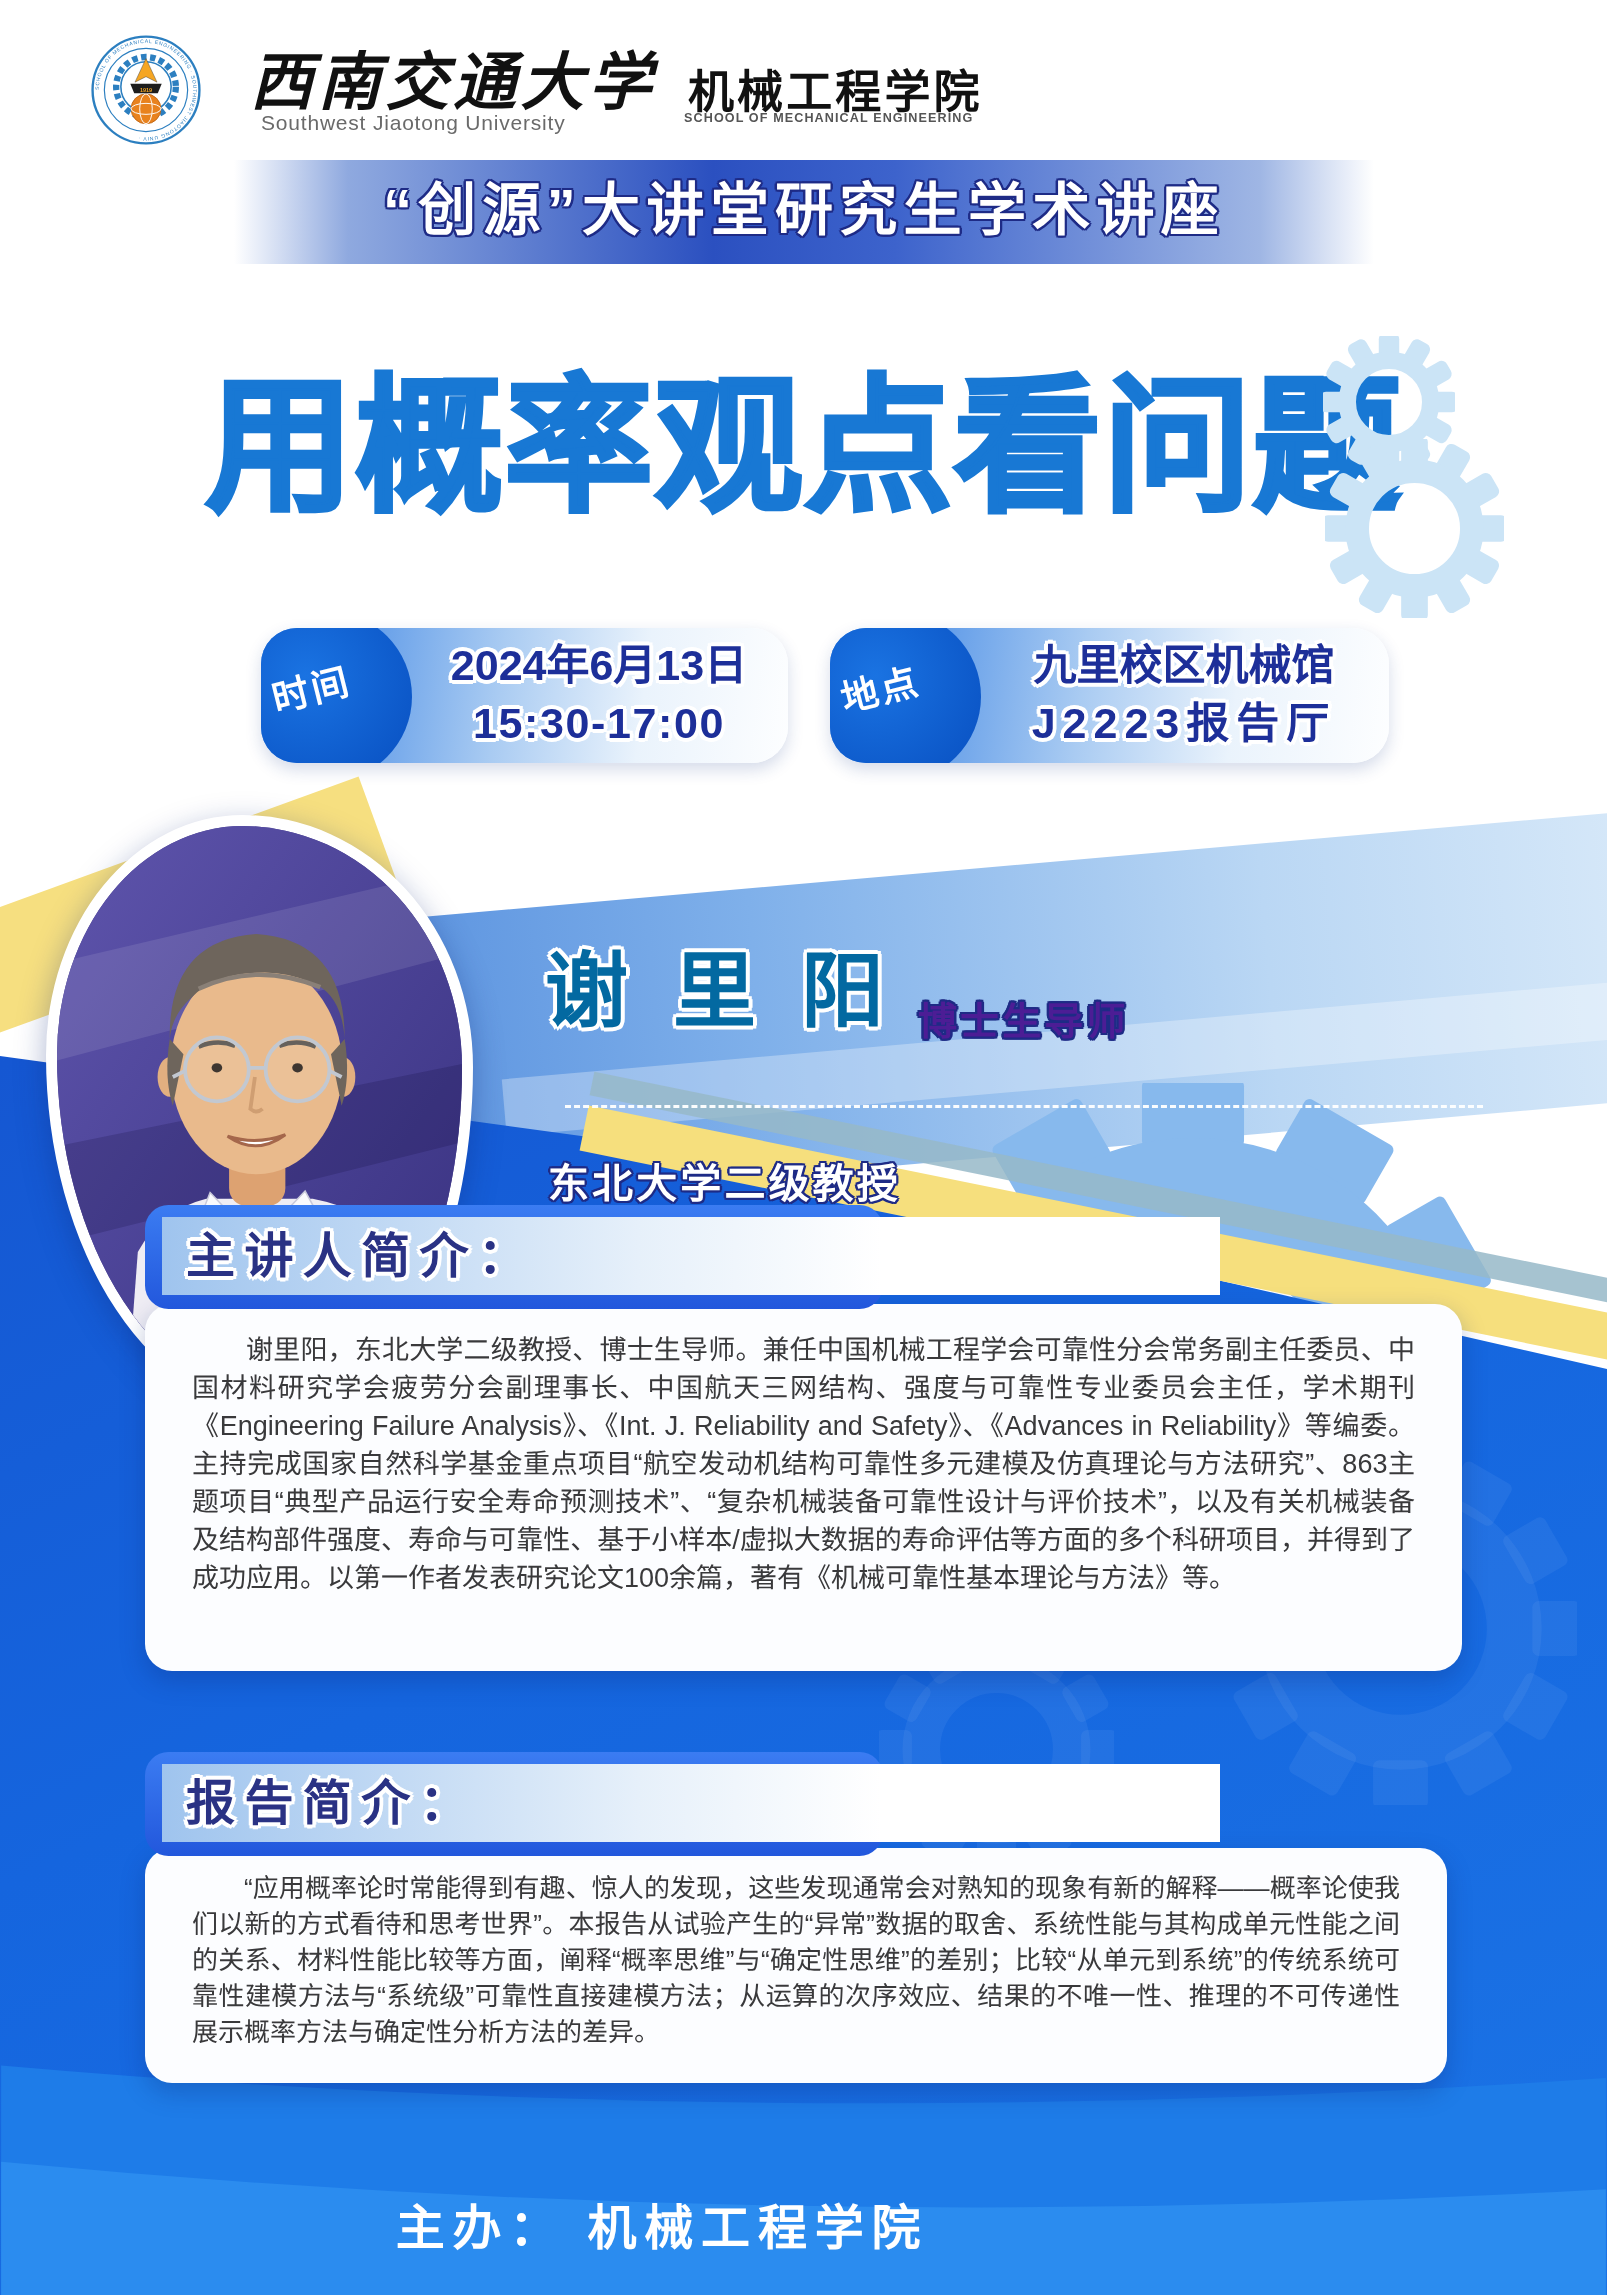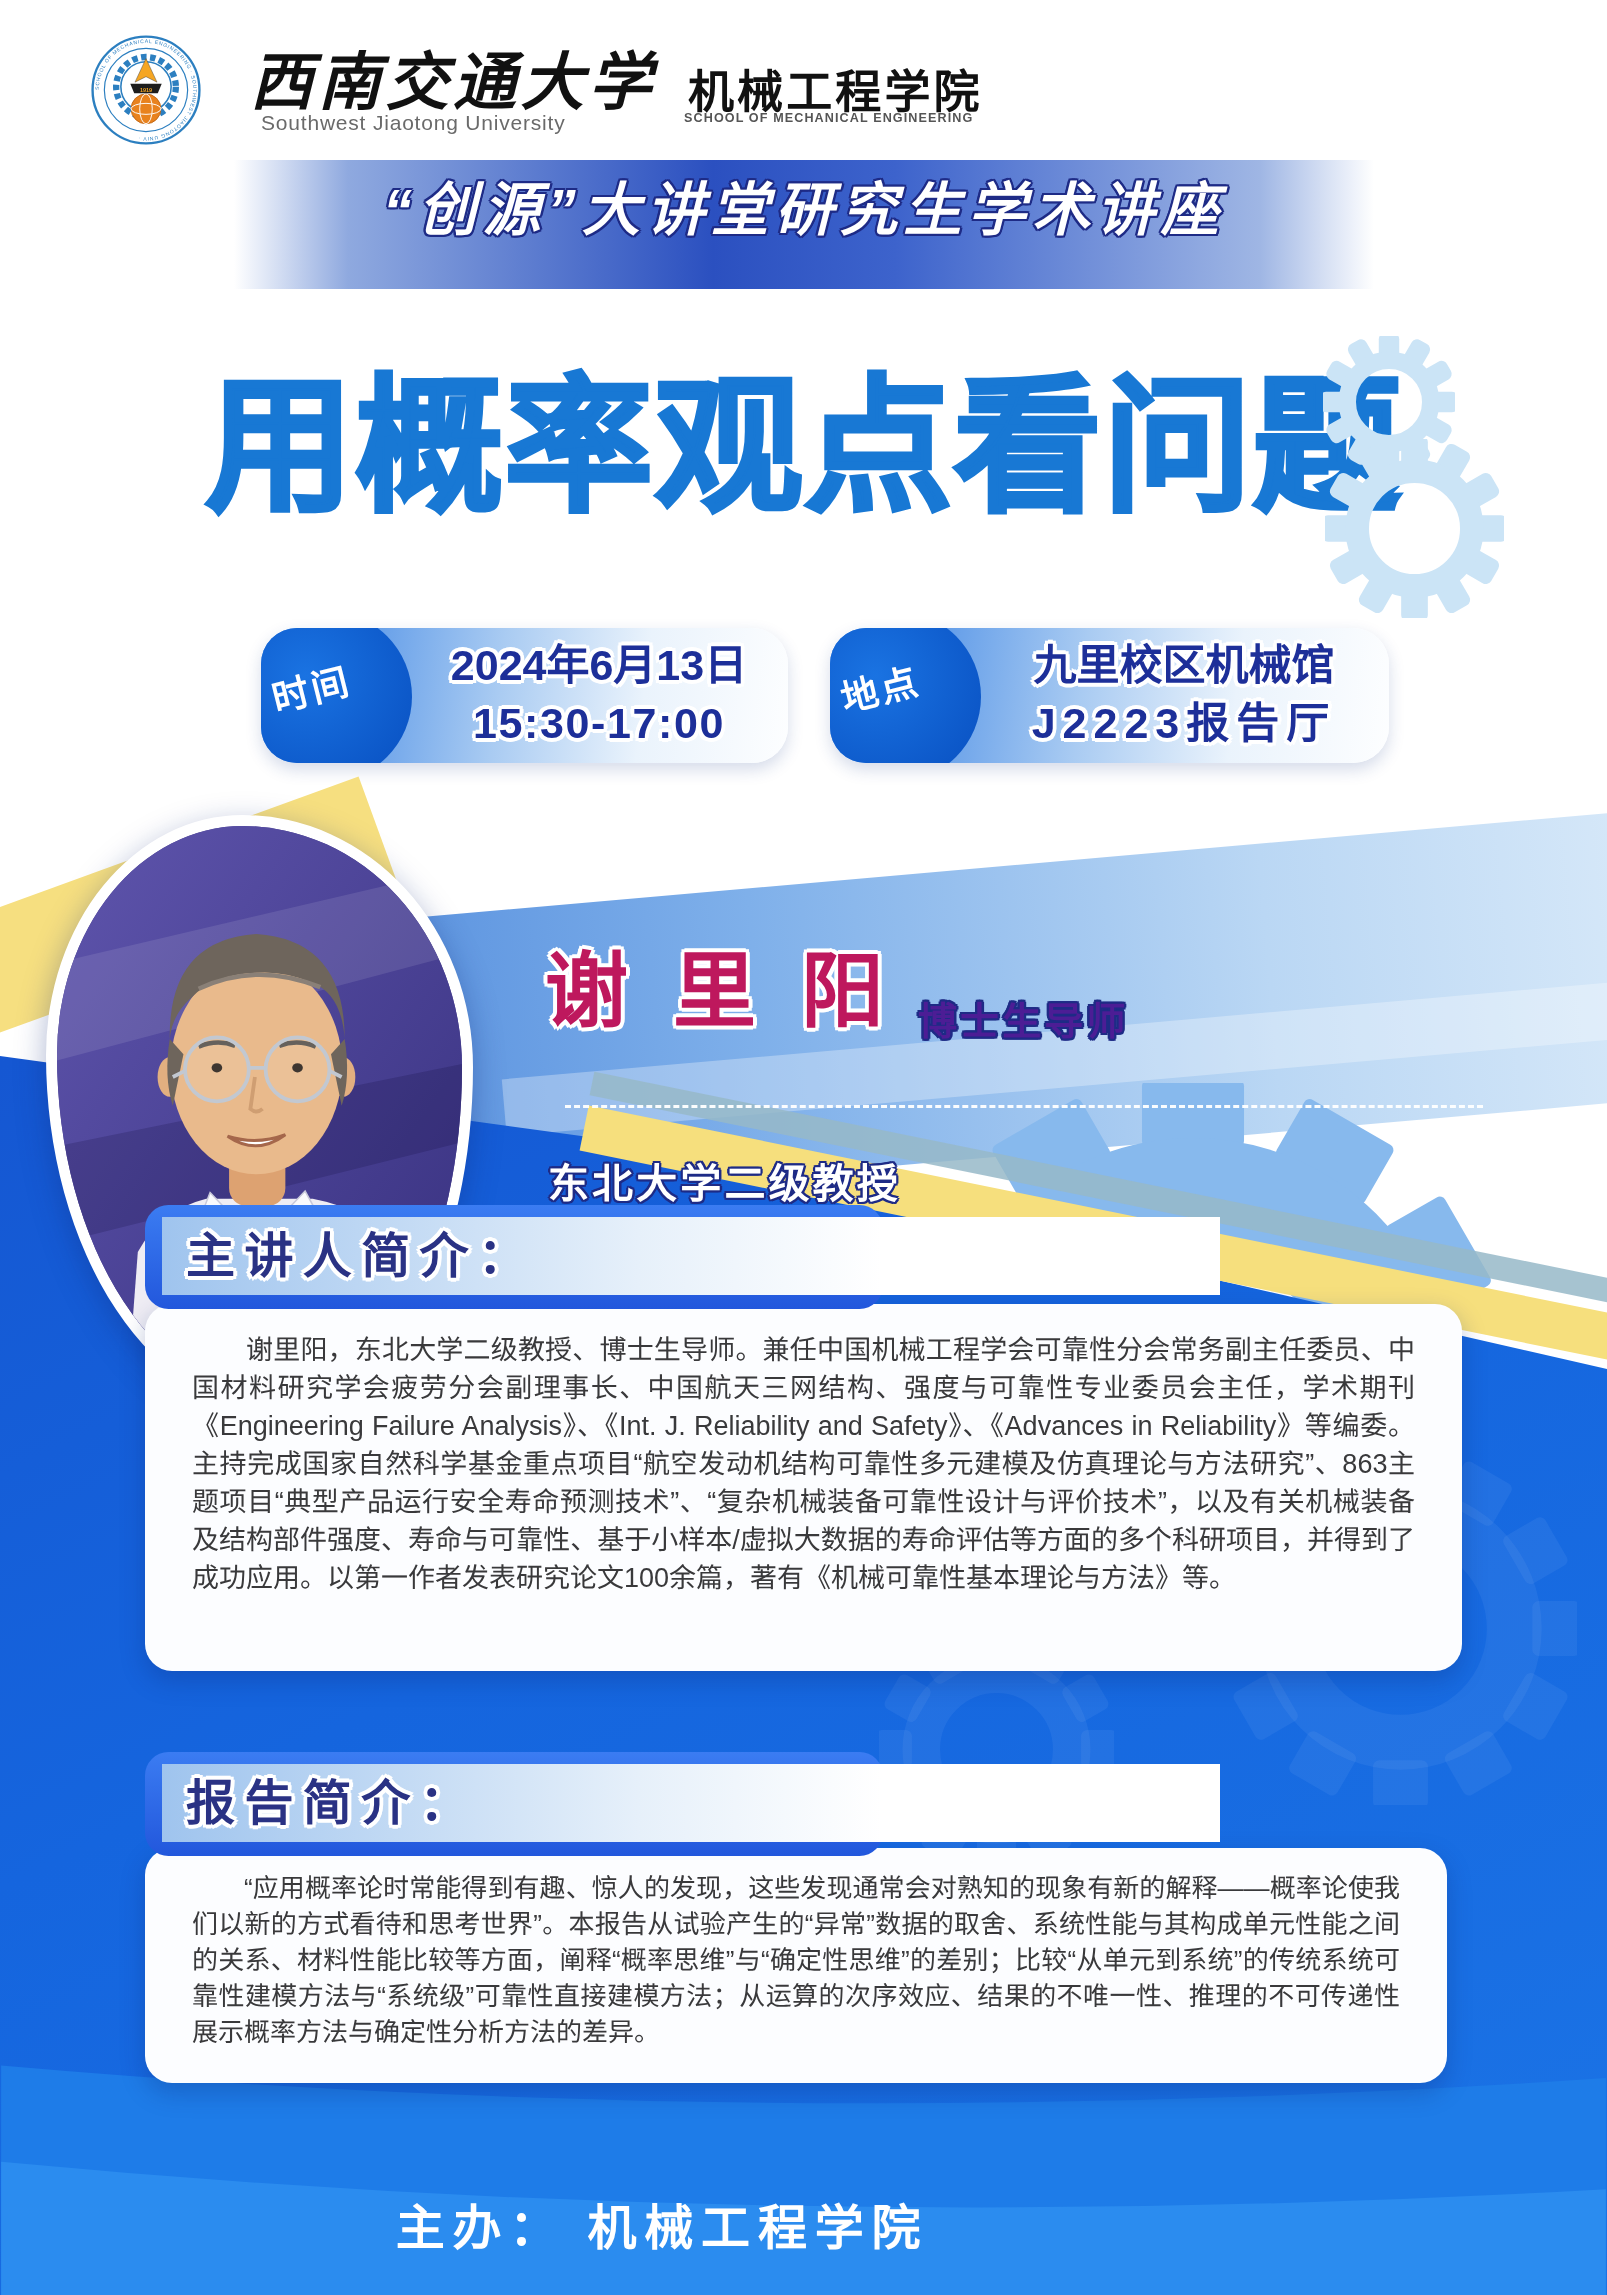--- a/index.html
+++ b/index.html
@@ -15,22 +15,22 @@
   .stN{text-shadow:2.4px 0 0 #1E2B86,-2.4px 0 0 #1E2B86,0 2.4px 0 #1E2B86,0 -2.4px 0 #1E2B86,
        1.6px 1.6px 0 #1E2B86,-1.6px 1.6px 0 #1E2B86,1.6px -1.6px 0 #1E2B86,-1.6px -1.6px 0 #1E2B86;}
   
   #emblem{left:91px;top:35px;width:110px;height:110px;}
   #uniCn{left:250px;top:31px;font-family:"Liberation Serif","DejaVu Serif",serif;
     font-style:italic;font-weight:bold;font-size:63px;color:#111;letter-spacing:4.7px;}
   #uniEn{left:261px;top:111px;font-size:21px;color:#6A6A6A;letter-spacing:0.8px;}
   #schoolCn{left:688px;top:55px;font-size:46px;font-weight:900;color:#111;letter-spacing:3.1px;}
   #schoolEn{left:684px;top:111px;font-size:12.6px;font-weight:bold;color:#555;letter-spacing:1.1px;}
   
-  #banner{left:234px;top:160px;width:1140px;height:129px;
-    background:linear-gradient(90deg,#ffffff 0%,#8FA9DF 10%,#2B50C0 42%,#3D63CC 58%,#9FB6E4 90%,#ffffff 100%);font-style:italic;}
+  #banner{left:234px;top:160px;width:1140px;height:104px;
+    background:linear-gradient(90deg,#ffffff 0%,#8FA9DF 10%,#2B50C0 42%,#3D63CC 58%,#9FB6E4 90%,#ffffff 100%);}
   #bannerText{left:0;top:0;width:100%;height:100px;line-height:100px;text-align:center;
     font-size:58px;font-weight:900;color:#fff;letter-spacing:6.3px;}
   
   #mainTitle{left:188px;top:341px;width:1232px;height:212px;line-height:212px;text-align:center;
     font-size:148px;font-weight:900;color:#1878D4;letter-spacing:1.6px;
     -webkit-text-stroke:3.9px #1878D4;}
   .gearHolder{pointer-events:none;}
   #gearSmall{left:1323px;top:336px;width:132px;height:132px;}
   #gearLarge{left:1325px;top:439px;width:179px;height:179px;}
   
@@ -64,21 +64,21 @@
   #yellowStripe{left:573px;top:1216px;width:1114px;height:46px;background:#F6DF7D;
     transform:rotate(11.5deg);z-index:28;}
   #faintGear1{left:1224px;top:1452px;width:353px;height:353px;z-index:27;opacity:.9;}
   #faintGear2{left:879px;top:1632px;width:235px;height:235px;z-index:27;opacity:.9;}
   
   #photo{left:46px;top:815px;width:405px;height:578px;border:11px solid #fff;
     border-radius:46% 54% 44% 56% / 40% 42% 58% 60%;overflow:hidden;z-index:40;
     box-shadow:0 9.4px 31px rgba(15,40,120,.35);background:#4a4190;}
   #photo svg{display:block;width:100%;height:100%;}
   
-  #spkName{left:545px;top:924px;font-size:83px;font-weight:900;color:#be185d;
+  #spkName{left:545px;top:924px;font-size:83px;font-weight:900;color:#0369a1;
     letter-spacing:11px;z-index:42;}
   #spkHon{left:918px;top:990px;font-size:39px;font-weight:900;color:#4c1d95;z-index:42;letter-spacing:3.1px;}
   #dashLine{left:565px;top:1105px;width:918px;height:0;border-top:3.1px dashed rgba(255,255,255,.95);z-index:42;}
   #spkAff{left:548px;top:1150px;font-size:41px;font-weight:900;color:#fff;z-index:42;letter-spacing:3.1px;}
   
   .secRect{width:738px;height:104px;border-radius:23.5px;z-index:50;
     background:linear-gradient(180deg,#3B7CF2,#2257DC);}
   .secStrip{width:1058px;height:78px;z-index:51;
     background:linear-gradient(90deg,#9FC4EE 0%,#E6F0FA 45%,#ffffff 68%);}
   .secTitle{height:66px;line-height:78px;font-size:49px;font-weight:900;color:#2A3284;

